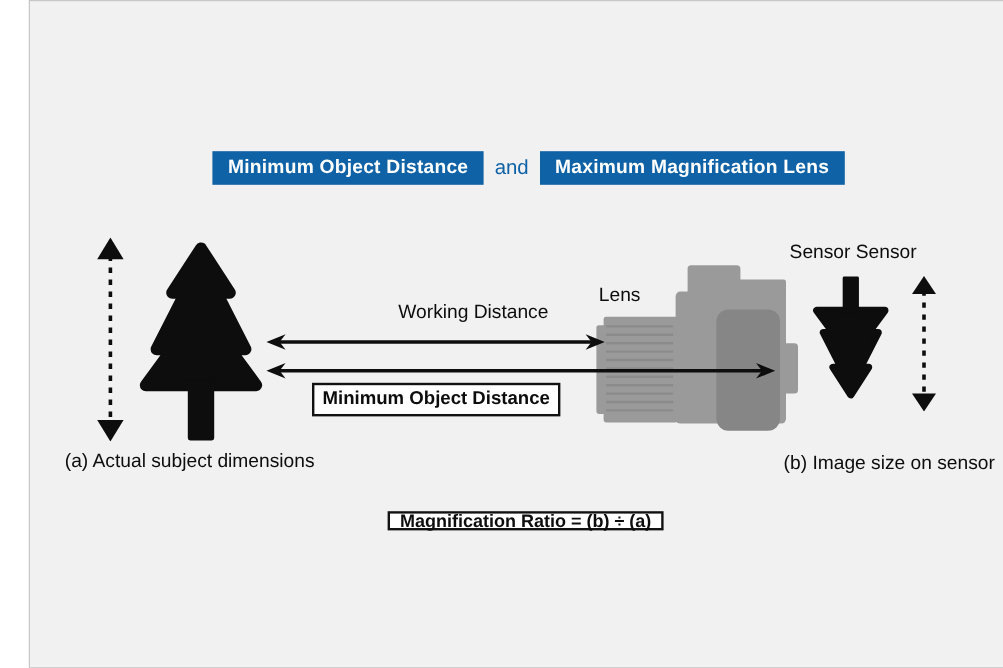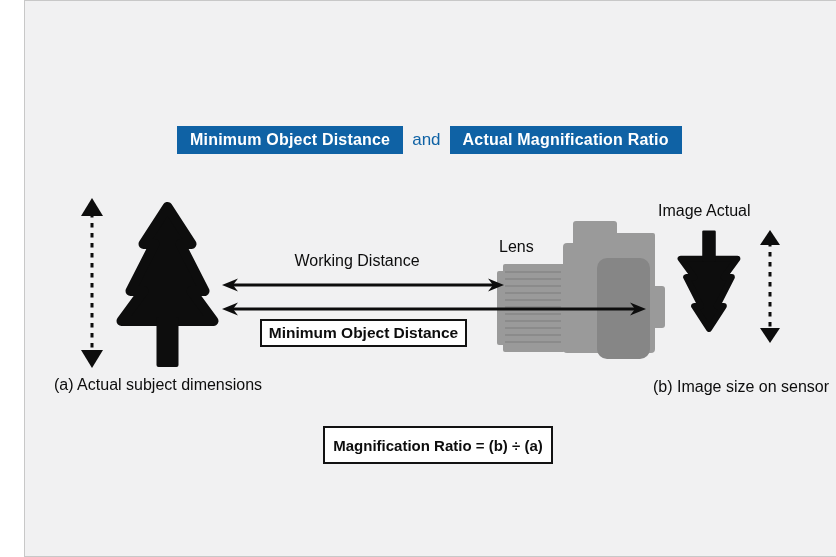--- a/index.html
+++ b/index.html
@@ -38,21 +38,21 @@
     line-height:28px;height:28px;
     padding:0 13px;
     letter-spacing:.2px;
   }
   .title-and{
     color:var(--accent);
     font-size:17px;font-weight:400;
   }
 
   .lbl{position:absolute;font-size:16px;color:var(--ink);white-space:nowrap;}
-  .lbl-center{text-align:center;}
+  .lbl-center{text-align:right;}
 
   .outline-box{
     position:absolute;
     box-sizing:border-box;
     background:var(--box-bg);
     border:2px solid #121212;
     display:flex;align-items:center;justify-content:center;
     font-size:15.5px;font-weight:700;
     white-space:nowrap;
   }
@@ -60,21 +60,21 @@
   svg{display:block;}
 </style>
 </head>
 <body>
 
 <div id="stage">
 
   <div class="title-row">
     <div class="title-badge">Minimum Object Distance</div>
     <div class="title-and">and</div>
-    <div class="title-badge">Actual Magnification Ratio</div>
+    <div class="title-badge">Maximum Magnification Lens</div>
   </div>
 
   <svg class="abs" style="left:55px;top:197px" width="24" height="170" viewBox="0 0 24 170">
     <line x1="12" y1="15" x2="12" y2="155" stroke="#0d0d0d" stroke-width="3" stroke-dasharray="4.5 5.5"></line>
     <polygon points="12,0 1,18 23,18" fill="#0d0d0d"></polygon>
     <polygon points="12,170 1,152 23,152" fill="#0d0d0d"></polygon>
   </svg>
 
   <svg class="abs" style="left:90px;top:198px" width="105" height="170" viewBox="0 0 104 170">
     <polygon points="52,8 76,45 65,45 89,92 76,92 98,122 6,122 28,92 15,92 39,45 28,45" fill="#0d0d0d" stroke="#0d0d0d" stroke-width="10" stroke-linejoin="round"></polygon>
@@ -115,33 +115,33 @@
   </svg>
 
   <svg class="abs" style="left:196px;top:300px" width="426" height="16" viewBox="0 0 426 16">
     <line x1="8" y1="8" x2="418" y2="8" stroke="#0d0d0d" stroke-width="3"></line>
     <polygon points="1,8 17,1.5 12,8 17,14.5" fill="#0d0d0d"></polygon>
     <polygon points="425,8 409,1.5 414,8 409,14.5" fill="#0d0d0d"></polygon>
   </svg>
 
   <div class="outline-box" style="left:235px;top:318px;width:207px;height:28px">Minimum Object Distance</div>
 
-  <div class="lbl" style="left:633px;top:201px">Image Actual</div>
+  <div class="lbl" style="left:633px;top:201px">Sensor Sensor</div>
 
   <svg class="abs" style="left:652px;top:228px" width="64" height="105" viewBox="0 0 104 170">
     <g transform="rotate(180,52,85)">
       <polygon points="52,8 76,45 65,45 89,92 76,92 98,122 6,122 28,92 15,92 39,45 28,45" fill="#0d0d0d" stroke="#0d0d0d" stroke-width="10" stroke-linejoin="round"></polygon>
       <rect x="41" y="118" width="22" height="50" rx="2" fill="#0d0d0d"></rect>
     </g>
   </svg>
 
   <svg class="abs" style="left:734px;top:229px" width="22" height="113" viewBox="0 0 22 113">
     <line x1="11" y1="12" x2="11" y2="101" stroke="#0d0d0d" stroke-width="3" stroke-dasharray="4.5 5.5"></line>
     <polygon points="11,0 1,15 21,15" fill="#0d0d0d"></polygon>
     <polygon points="11,113 1,98 21,98" fill="#0d0d0d"></polygon>
   </svg>
 
   <div class="lbl" style="left:29px;top:375px">(a) Actual subject dimensions</div>
   <div class="lbl" style="left:628px;top:377px">(b) Image size on sensor</div>
 
-  <div class="outline-box" style="left:298px;top:425px;width:230px;height:38px;font-size:15px">Magnification Ratio = (b) ÷ (a)</div>
+  <div class="outline-box" style="left:298px;top:425px;width:230px;height:16px;font-size:15px">Magnification Ratio = (b) ÷ (a)</div>
 
 </div>
 
 </body></html>

